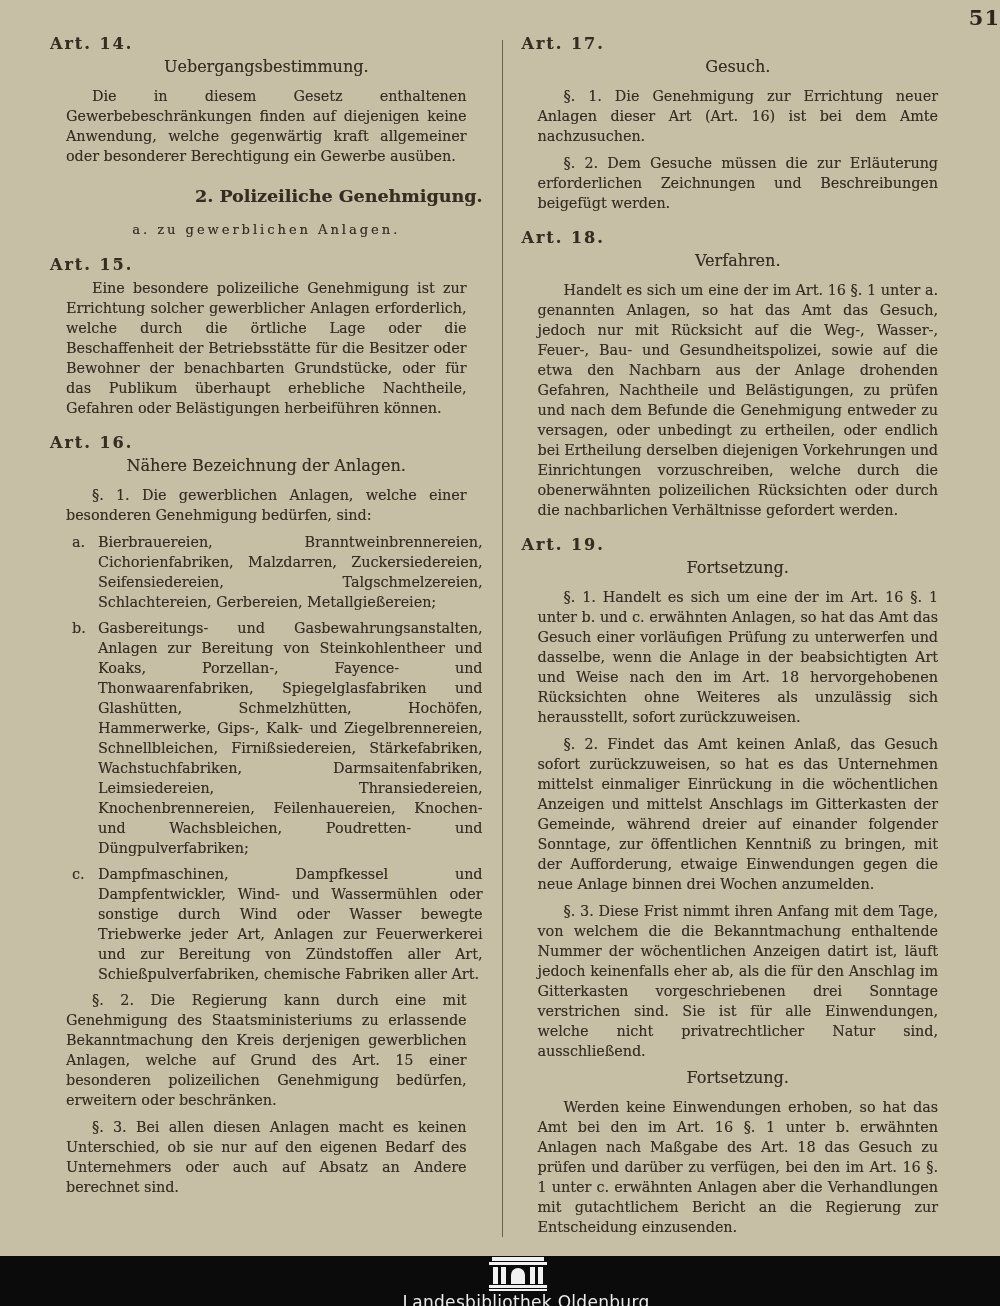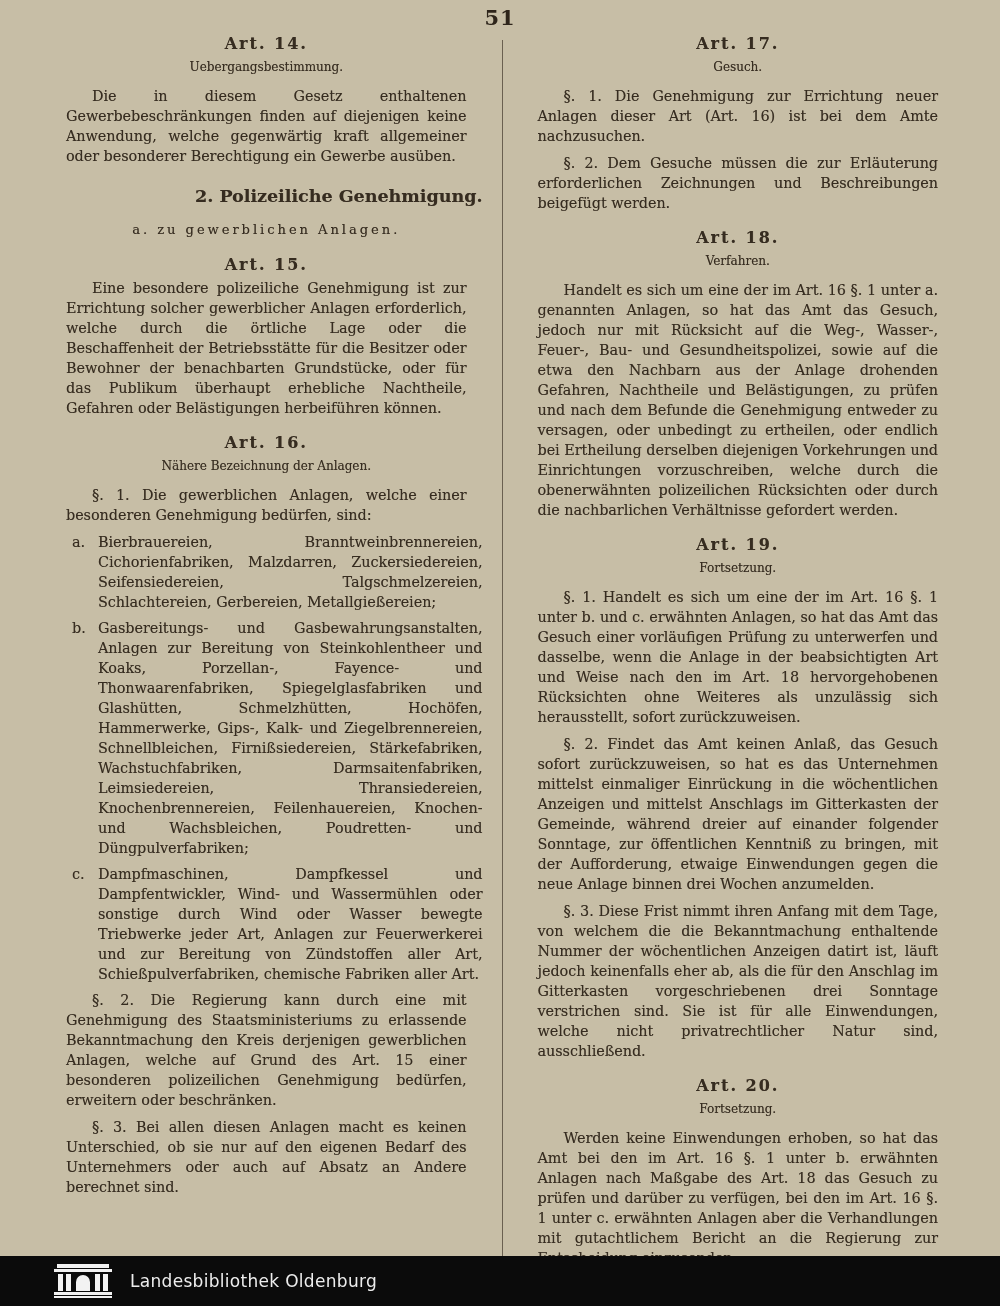--- a/index.html
+++ b/index.html
@@ -15,21 +15,21 @@
       linear-gradient(90deg, rgba(46,38,28,0.92) 0px, rgba(46,38,28,0.35) 7px, rgba(46,38,28,0) 24px),
       linear-gradient(270deg, rgba(70,58,42,0.22) 0px, rgba(70,58,42,0) 20px),
       linear-gradient(180deg, rgba(70,58,42,0.20) 0px, rgba(70,58,42,0) 16px),
       radial-gradient(ellipse at 18% 12%, rgba(95,78,55,0.12), transparent 42%),
       radial-gradient(ellipse at 85% 68%, rgba(95,78,55,0.10), transparent 40%),
       radial-gradient(ellipse at 40% 92%, rgba(95,78,55,0.12), transparent 38%),
       radial-gradient(ellipse at 50% 45%, #cfc6ae 0%, #c7be a6 55%, #c7bea6 60%, #b8af96 100%);
     background-color: #c7bea6;
   }
   .page-number {
-    text-align: center;
+    text-align: right;
     font-weight: bold;
     font-size: 21px;
     letter-spacing: 1px;
     padding-top: 5px;
     color: #2e251b;
   }
   .columns {
     position: absolute;
     top: 32px;
     left: 50px;
@@ -46,30 +46,29 @@
   }
   .col.left  { padding-right: 19px; }
   .col.right { padding-left: 19px; }
   .divider {
     width: 1px;
     background: #6a6050;
     margin-top: 8px;
     margin-bottom: 36px;
   }
   .art-heading {
-    text-align: center;
     font-weight: bold;
     font-size: 16px;
     letter-spacing: 2px;
     margin: 15px 0 3px;
   }
   .col > .art-heading:first-child { margin-top: 2px; }
   .art-sub {
     text-align: center;
-    font-size: 12px;
+    font-size: 16px;
     margin: 0 0 9px;
   }
   .section-heading {
     text-align: right;
     font-weight: bold;
     font-size: 17.5px;
     margin: 20px 0 14px;
   }
   .spaced-sub {
     text-align: center;
@@ -103,20 +102,21 @@
   .footer-bar {
     position: absolute;
     left: 0;
     right: 0;
     bottom: 0;
     height: 50px;
     background: #0b0b0b;
     display: flex;
     align-items: center;
     padding-left: 52px;
+    flex-direction: column;
   }
   .logo-box {
     width: 62px;
     height: 38px;
     display: flex;
     align-items: center;
     justify-content: center;
     margin-right: 16px;
   }
   .library-name {
@@ -176,21 +176,20 @@
     <h3 class="art-heading">Art. 18.</h3>
     <div class="art-sub">Verfahren.</div>
     <p class="para">Handelt es sich um eine der im Art. 16 §. 1 unter a. genannten Anlagen, so hat das Amt das Gesuch, jedoch nur mit Rücksicht auf die Weg-, Wasser-, Feuer-, Bau- und Gesundheitspolizei, sowie auf die etwa den Nachbarn aus der Anlage drohenden Gefahren, Nachtheile und Belästigungen, zu prüfen und nach dem Befunde die Genehmigung entweder zu versagen, oder unbedingt zu ertheilen, oder endlich bei Ertheilung derselben diejenigen Vorkehrungen und Einrichtungen vorzuschreiben, welche durch die obenerwähnten polizeilichen Rücksichten oder durch die nachbarlichen Verhältnisse gefordert werden.</p>
 
     <h3 class="art-heading">Art. 19.</h3>
     <div class="art-sub">Fortsetzung.</div>
     <p class="para">§. 1. Handelt es sich um eine der im Art. 16 §. 1 unter b. und c. erwähnten Anlagen, so hat das Amt das Gesuch einer vorläufigen Prüfung zu unterwerfen und dasselbe, wenn die Anlage in der beabsichtigten Art und Weise nach den im Art. 18 hervorgehobenen Rücksichten ohne Weiteres als unzulässig sich herausstellt, sofort zurückzuweisen.</p>
     <p class="para">§. 2. Findet das Amt keinen Anlaß, das Gesuch sofort zurückzuweisen, so hat es das Unternehmen mittelst einmaliger Einrückung in die wöchentlichen Anzeigen und mittelst Anschlags im Gitterkasten der Gemeinde, während dreier auf einander folgender Sonntage, zur öffentlichen Kenntniß zu bringen, mit der Aufforderung, etwaige Einwendungen gegen die neue Anlage binnen drei Wochen anzumelden.</p>
     <p class="para">§. 3. Diese Frist nimmt ihren Anfang mit dem Tage, von welchem die die Bekanntmachung enthaltende Nummer der wöchentlichen Anzeigen datirt ist, läuft jedoch keinenfalls eher ab, als die für den Anschlag im Gitterkasten vorgeschriebenen drei Sonntage verstrichen sind. Sie ist für alle Einwendungen, welche nicht privatrechtlicher Natur sind, ausschließend.</p>
 
-    <h3 class="art-heading">Art. 20.</h3>
     <div class="art-sub">Fortsetzung.</div>
     <p class="para">Werden keine Einwendungen erhoben, so hat das Amt bei den im Art. 16 §. 1 unter b. erwähnten Anlagen nach Maßgabe des Art. 18 das Gesuch zu prüfen und darüber zu verfügen, bei den im Art. 16 §. 1 unter c. erwähnten Anlagen aber die Verhandlungen mit gutachtlichem Bericht an die Regierung zur Entscheidung einzusenden.</p>
 
     <div class="signature">7*</div>
   </section>
 
 </div>
 
 <div class="footer-bar">
   <span class="logo-box">

